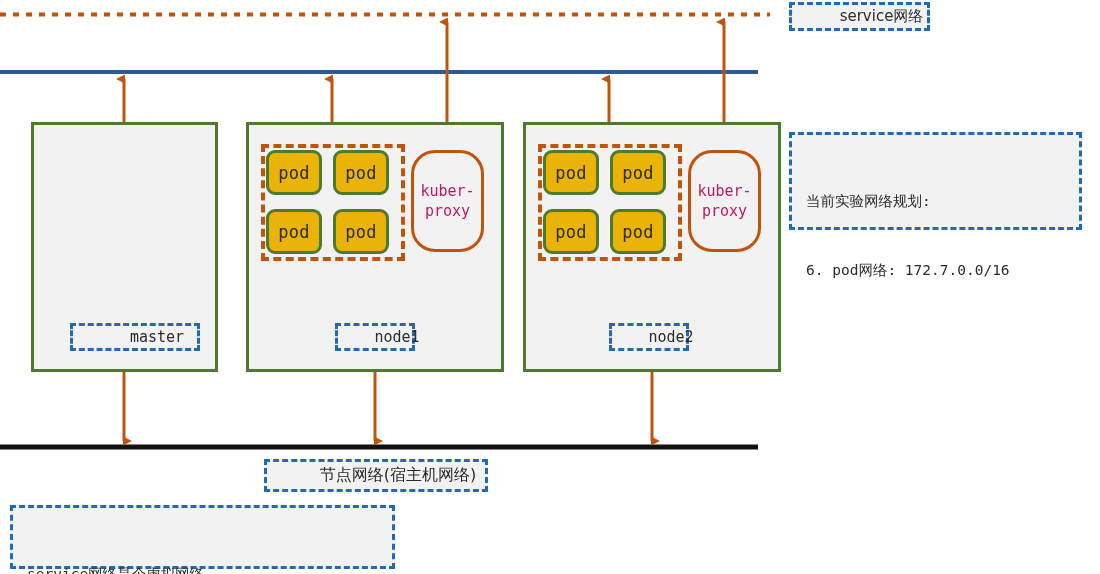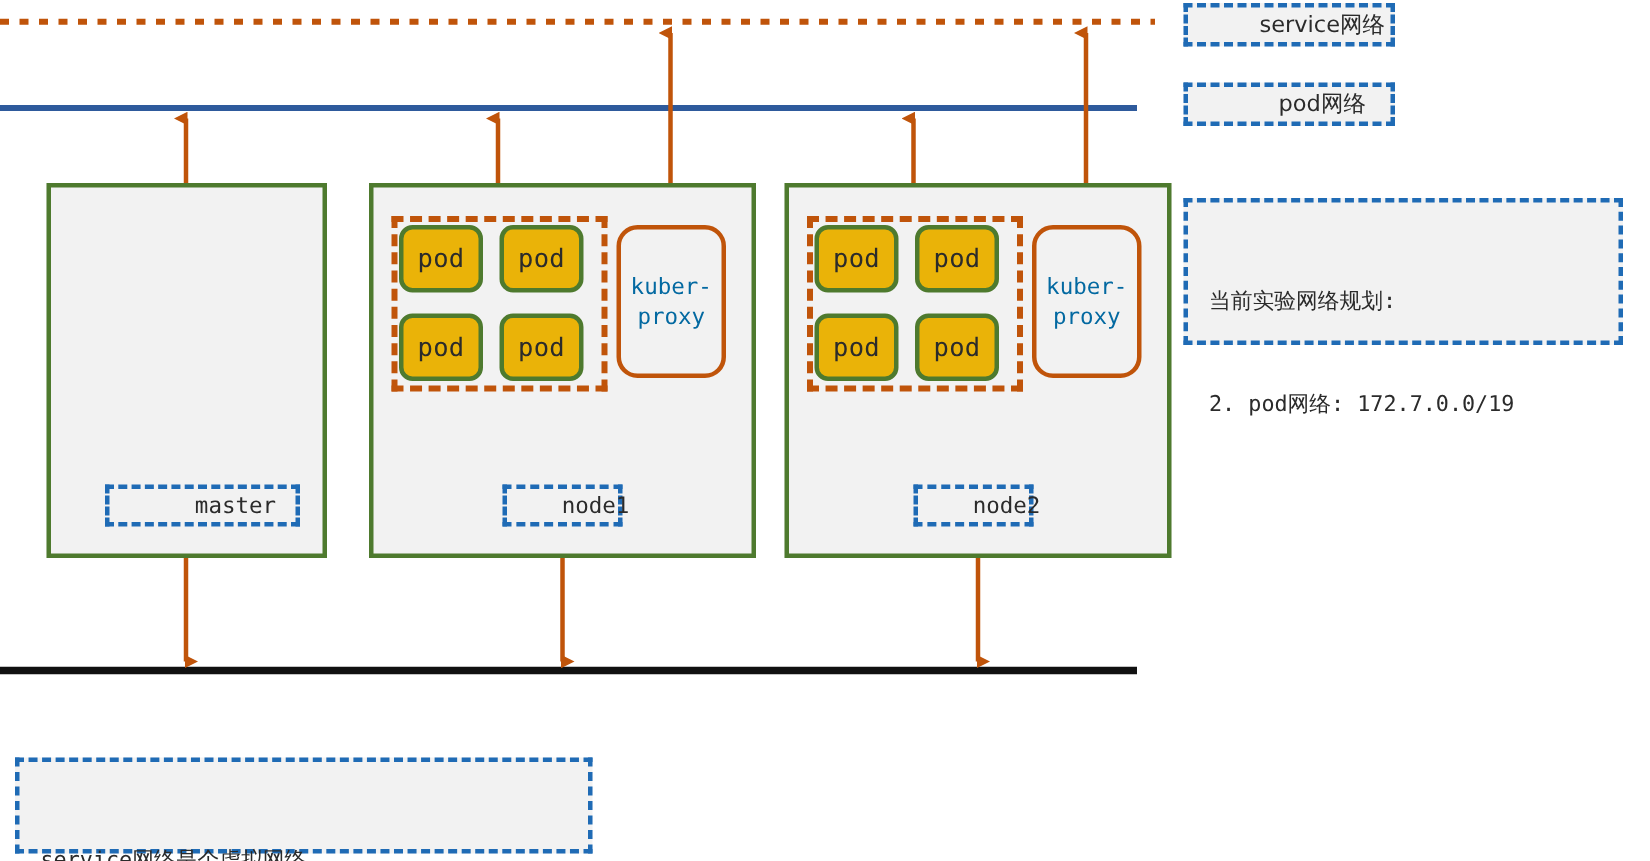--- a/index.html
+++ b/index.html
@@ -21,23 +21,23 @@
     background:transparent;
   }
   .pod{
     position:absolute;background:#eab308;border:3px solid #4e7a2e;
     border-radius:9px;box-sizing:border-box;
     display:flex;align-items:center;justify-content:center;
     font-size:17px;letter-spacing:.2px;color:#2b2b2b;
   }
   .proxy{
     position:absolute;background:#f2f2f2;border:3px solid #c0540a;
-    border-radius:14px;box-sizing:border-box;
+    border-radius:24px;box-sizing:border-box;
     display:flex;align-items:center;justify-content:center;
-    text-align:center;font-size:15px;line-height:1.35;color:#0369a1;
+    text-align:center;font-size:15px;line-height:1.35;color:#be185d;
     white-space:pre-line;
   }
   .tag{
     position:absolute;background:#f2f2f2;border:3px dashed #1f6bb5;
     box-sizing:border-box;display:flex;align-items:center;justify-content:center;
     font-size:15px;color:#2b2b2b;padding-left:44px;
   }
   .tag.cn{font-family:"DejaVu Sans","Liberation Sans",sans-serif;}
   .callout{
     position:absolute;background:#f2f2f2;border:3px dashed #1f6bb5;
@@ -118,26 +118,26 @@
   <div class="pod" style="left:543px;top:209px;width:56px;height:45px;">pod</div>
   <div class="pod" style="left:610px;top:209px;width:56px;height:45px;">pod</div>
 
   <div class="proxy" style="left:688px;top:150px;width:73px;height:102px;">kuber-
 proxy</div>
 
   <div class="tag" style="left:609px;top:323px;width:80px;height:28px;">node2</div>
 
   <div class="tag cn" style="left:789px;top:2px;width:141px;height:29px;">service网络</div>
 
-  <div class="tag cn" style="left:789px;top:55px;width:141px;height:29px;">pod网络</div>
 
+  <div class="tag cn" style="left:264px;top:459px;width:224px;height:33px;font-size:16px;">节点网络(宿主机网络)</div>
 
   <div class="callout cn" style="left:789px;top:132px;width:293px;height:98px;">
     <span class="ln">当前实验网络规划:</span>
-    <span class="ln">2. pod网络: 172.7.0.0/19</span>
+    <span class="ln">6. pod网络: 172.7.0.0/16</span>
   </div>
 
   <div class="callout cn" style="left:10px;top:505px;width:385px;height:64px;">
     <span class="ln">service网络是个虚拟网络</span>
     
     
   </div>
 
 </div>
 

